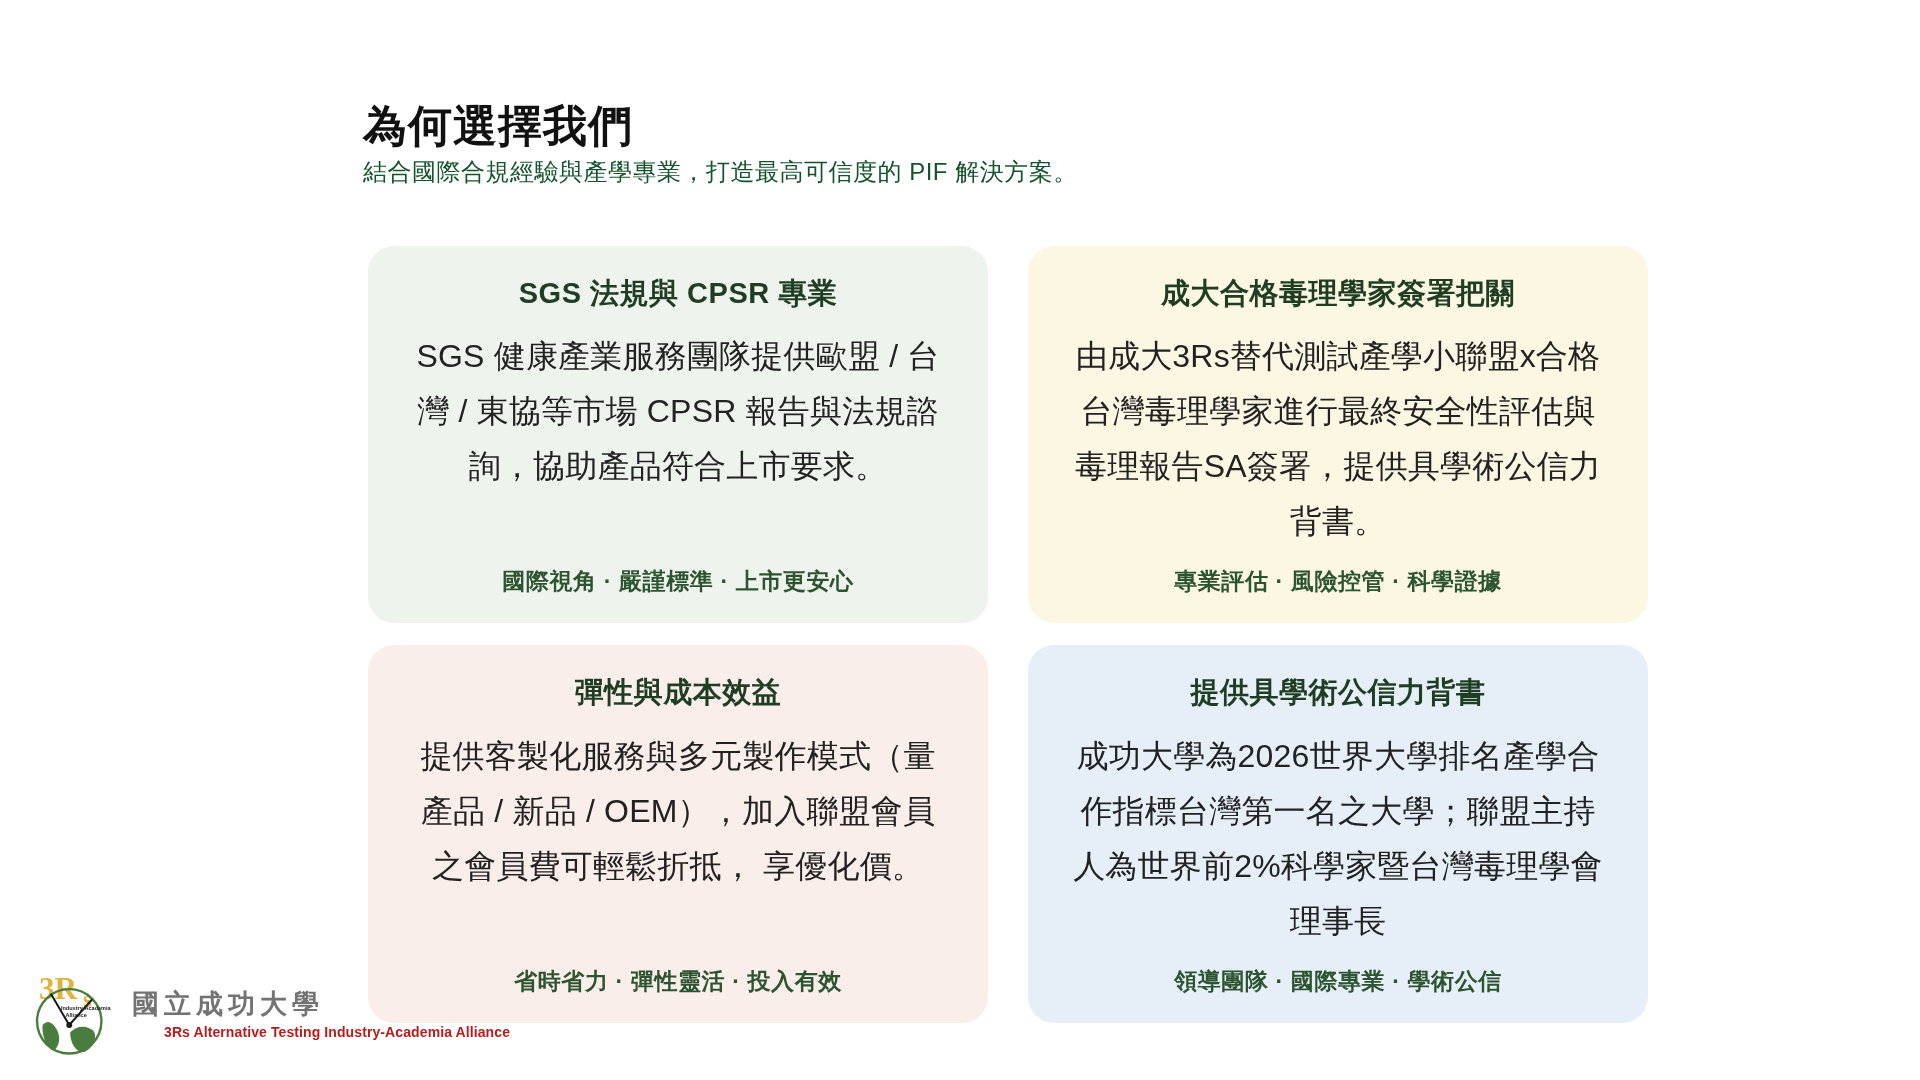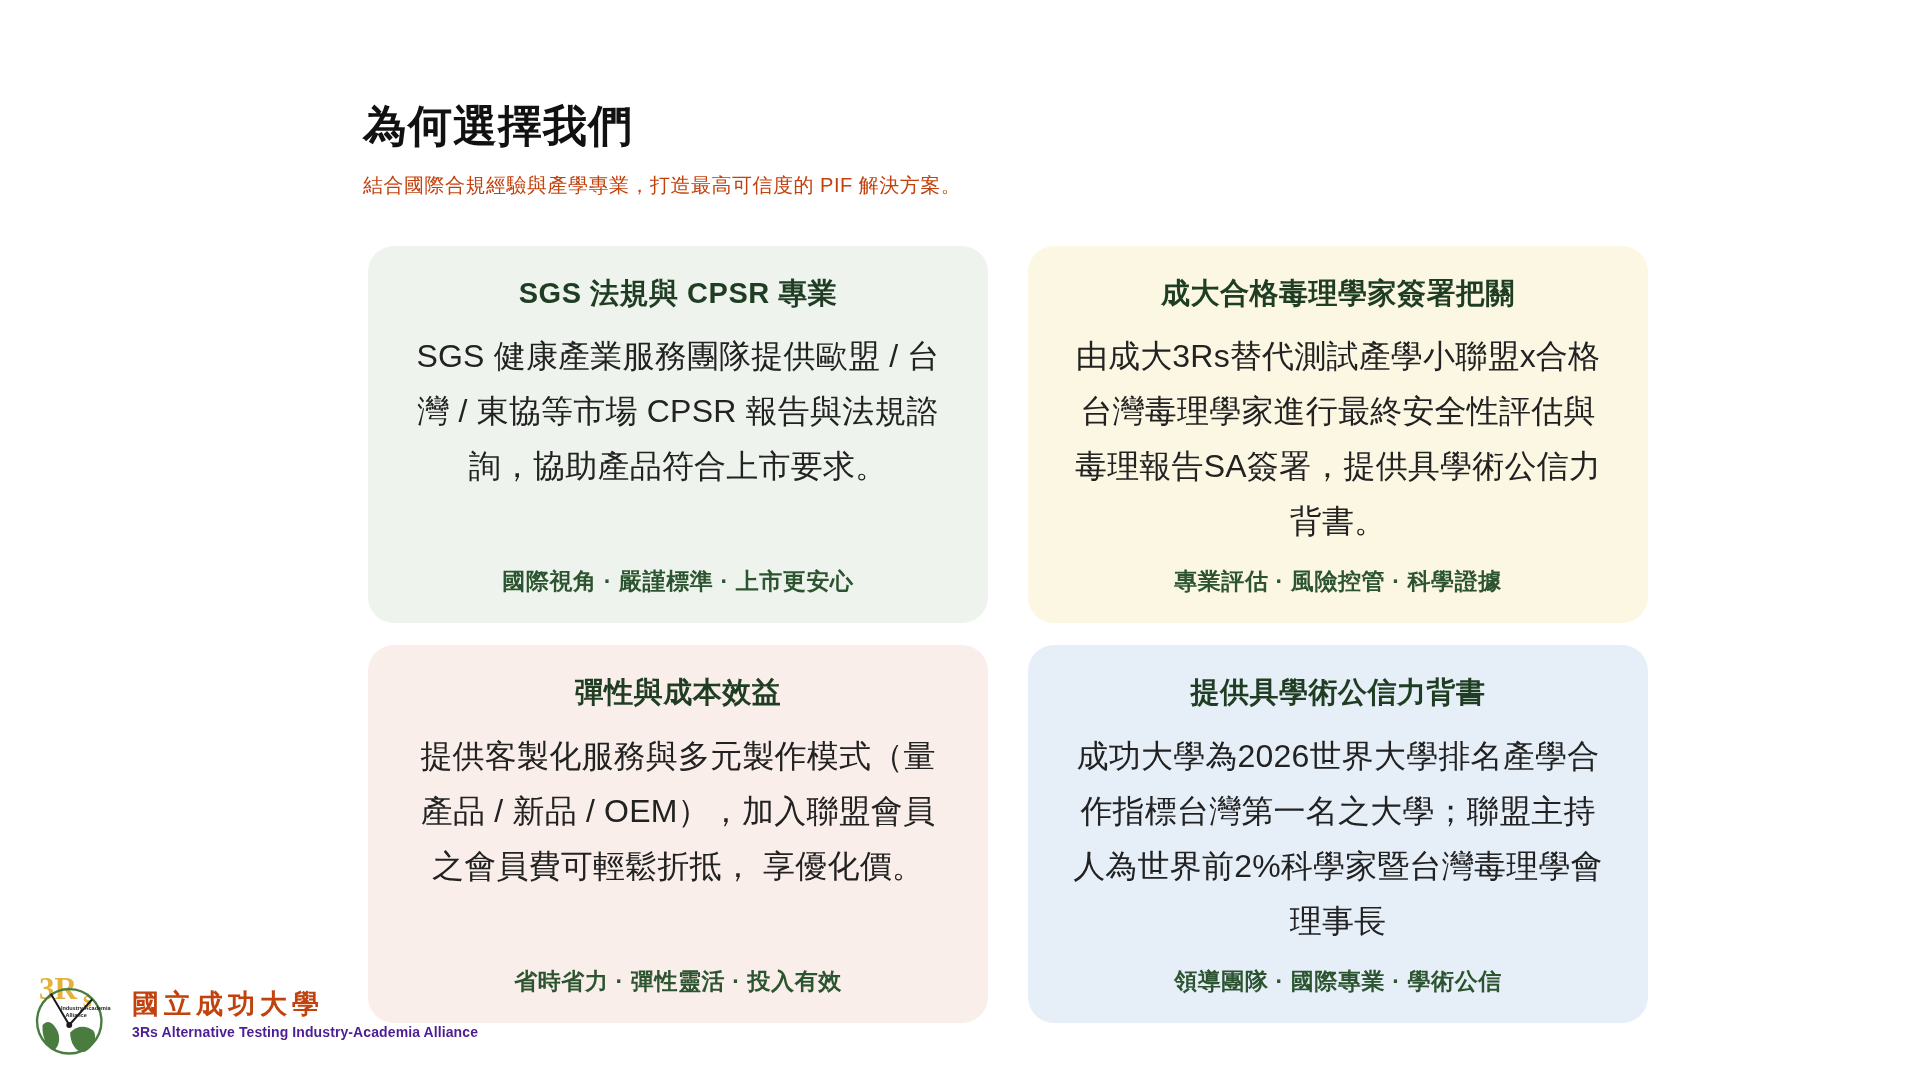--- a/index.html
+++ b/index.html
@@ -29,24 +29,24 @@
 
   .page-title {
     font-size: 44px;
     font-weight: bold;
     color: #111111;
     letter-spacing: 1px;
     line-height: 1.2;
   }
 
   .page-subtitle {
-    margin-top: 18px;
-    font-size: 20px;
+    margin-top: 2px;
+    font-size: 24px;
     font-weight: normal;
-    color: #c2410c;
+    color: #14532d;
     letter-spacing: 0.5px;
     line-height: 1.4;
   }
 
   
   .card-grid {
     position: absolute;
     left: 368px;
     top: 246px;
     width: 1280px;
@@ -114,40 +114,41 @@
     height: 92px;
     position: relative;
     flex: 0 0 auto;
   }
 
   .logo-text { display: flex; flex-direction: column; justify-content: center; }
 
   .logo-line-1 {
     font-size: 27px;
     font-weight: bold;
-    color: #c2410c;
+    color: #737373;
     letter-spacing: 5px;
     line-height: 1.22;
   }
 
   .logo-line-2 {
     font-size: 26px;
     font-weight: bold;
     color: #1a1a1a;
     letter-spacing: 0.5px;
     line-height: 1.25;
   }
 
   .logo-line-3 {
     font-size: 14px;
     font-weight: bold;
-    color: #4c1d95;
+    color: #b91c1c;
     letter-spacing: 0.1px;
     margin-top: 3px;
     line-height: 1.2;
+    margin-left: 32px;
   }
 </style>
 </head>
 <body>
 
 <div id="slide">
 
   <div class="header">
     <div class="page-title">為何選擇我們</div>
     <div class="page-subtitle">結合國際合規經驗與產學專業，打造最高可信度的 PIF 解決方案。</div>

